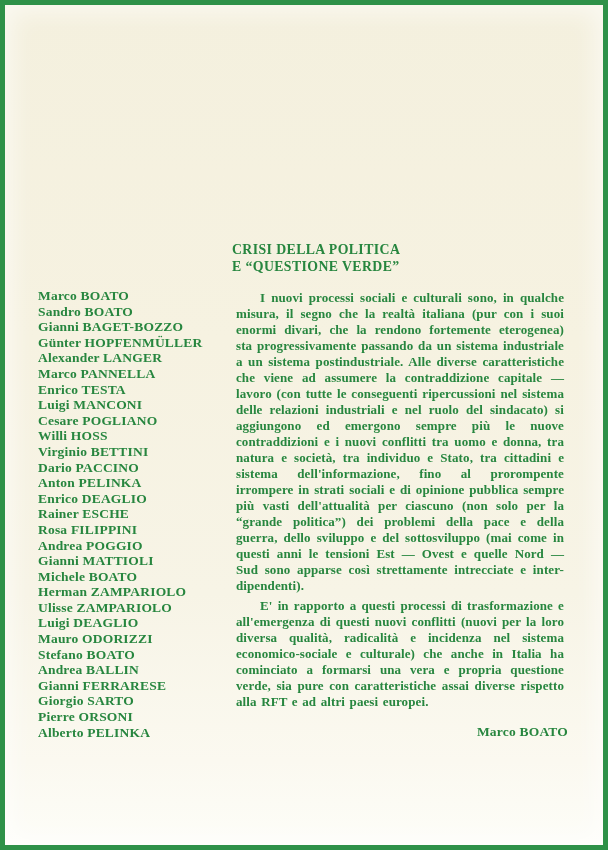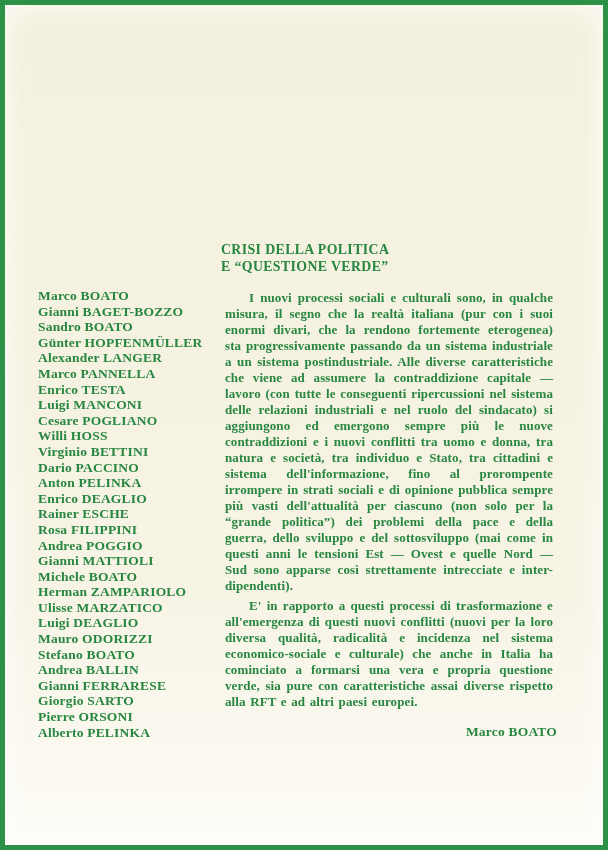--- a/index.html
+++ b/index.html
@@ -40,21 +40,21 @@
   }
   .author-name {
     font-weight: bold;
     font-size: 13.5px;
     line-height: 15.6px;
     white-space: nowrap;
     letter-spacing: 0.2px;
   }
   .main-col {
     position: absolute;
-    left: 216px;
+    left: 227px;
     top: 236px;
     width: 336px;
   }
   .article-title {
     margin: 0 0 15px 0;
     font-size: 13.8px;
     line-height: 17px;
     font-weight: bold;
     letter-spacing: 0.4px;
   }
@@ -77,40 +77,40 @@
     letter-spacing: 0.2px;
   }
 </style>
 </head>
 <body>
 
 <div class="page">
 
   <div class="names-col" id="authors-list">
       <div class="author-name">Marco BOATO</div>
+      <div class="author-name">Sandro BOATO</div>
       <div class="author-name">Gianni BAGET-BOZZO</div>
-      <div class="author-name">Sandro BOATO</div>
       <div class="author-name">Günter HOPFENMÜLLER</div>
       <div class="author-name">Alexander LANGER</div>
       <div class="author-name">Marco PANNELLA</div>
       <div class="author-name">Enrico TESTA</div>
       <div class="author-name">Luigi MANCONI</div>
       <div class="author-name">Cesare POGLIANO</div>
       <div class="author-name">Willi HOSS</div>
       <div class="author-name">Virginio BETTINI</div>
       <div class="author-name">Dario PACCINO</div>
       <div class="author-name">Anton PELINKA</div>
       <div class="author-name">Enrico DEAGLIO</div>
       <div class="author-name">Rainer ESCHE</div>
       <div class="author-name">Rosa FILIPPINI</div>
       <div class="author-name">Andrea POGGIO</div>
       <div class="author-name">Gianni MATTIOLI</div>
       <div class="author-name">Michele BOATO</div>
       <div class="author-name">Herman ZAMPARIOLO</div>
-      <div class="author-name">Ulisse MARZATICO</div>
+      <div class="author-name">Ulisse ZAMPARIOLO</div>
       <div class="author-name">Luigi DEAGLIO</div>
       <div class="author-name">Mauro ODORIZZI</div>
       <div class="author-name">Stefano BOATO</div>
       <div class="author-name">Andrea BALLIN</div>
       <div class="author-name">Gianni FERRARESE</div>
       <div class="author-name">Giorgio SARTO</div>
       <div class="author-name">Pierre ORSONI</div>
       <div class="author-name">Alberto PELINKA</div>
     </div>
 

